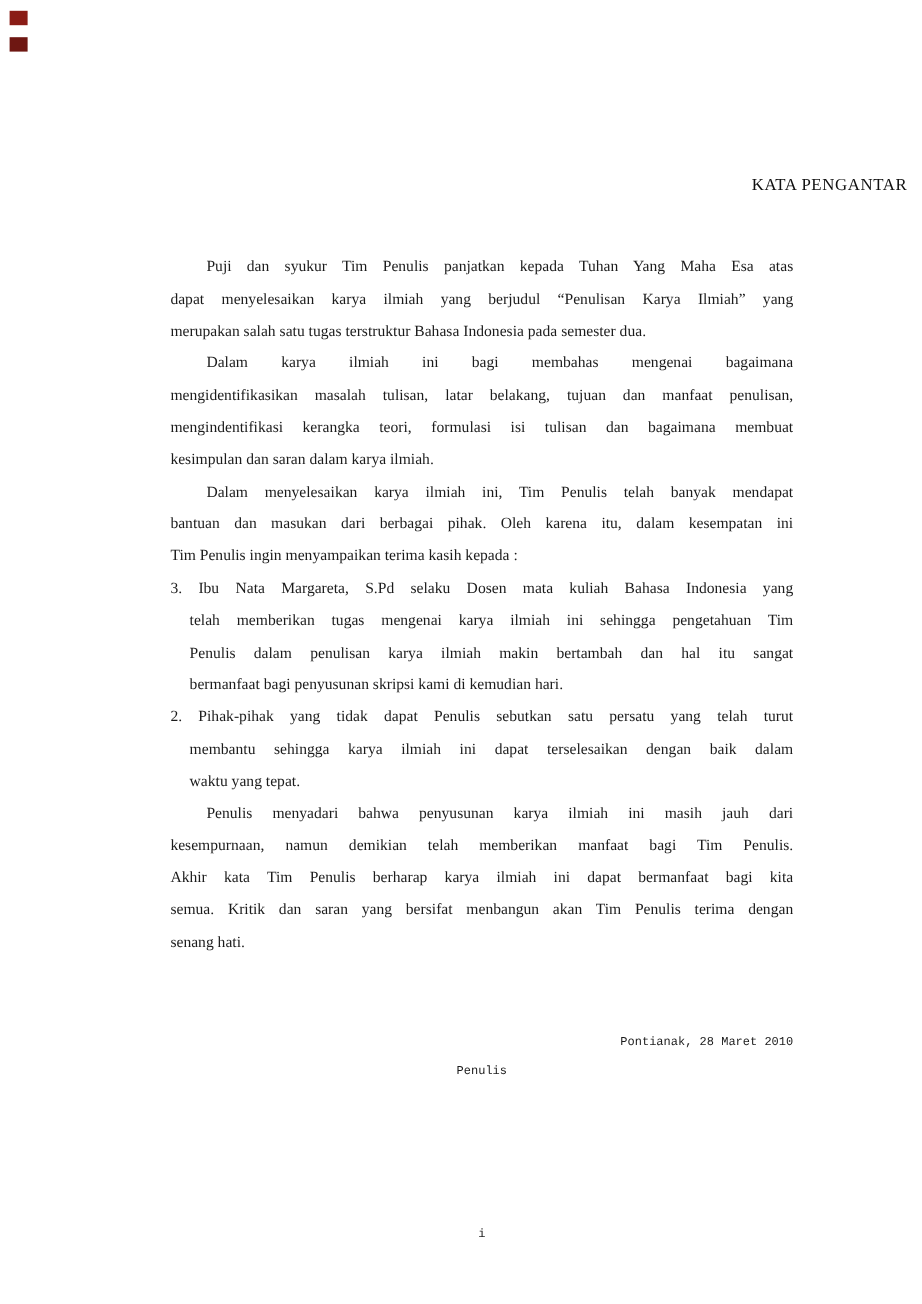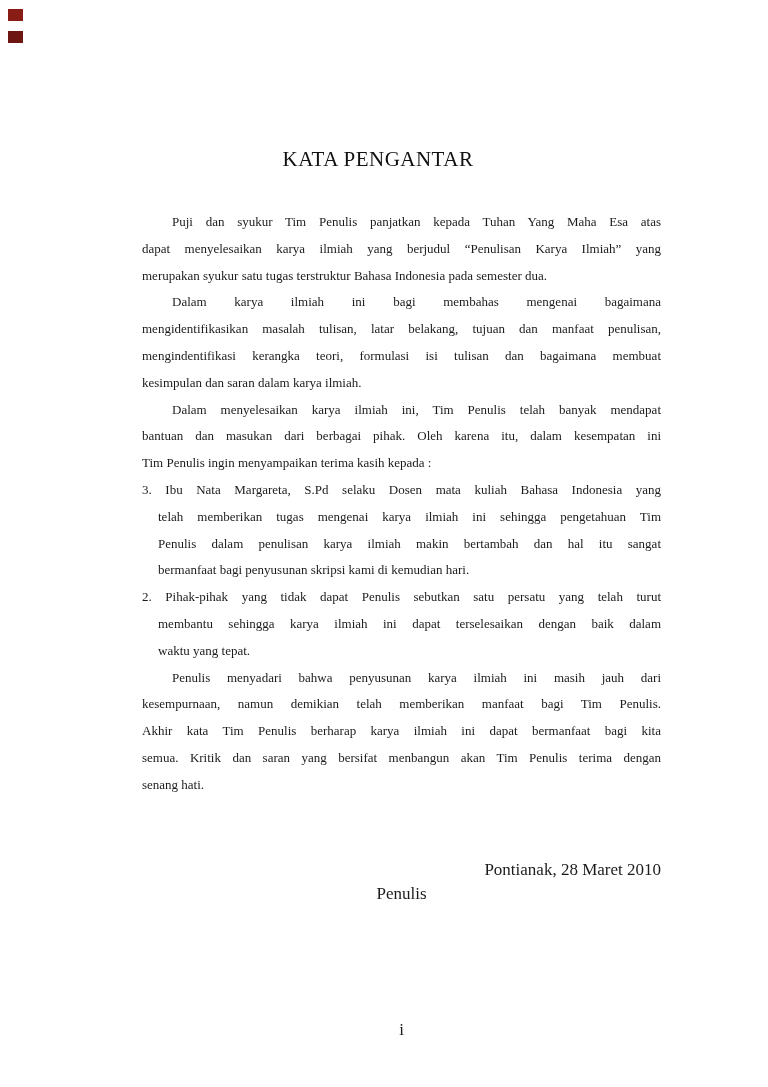--- a/index.html
+++ b/index.html
@@ -23,22 +23,22 @@
     height: 12px;
   }
   .corner-mark.m1 { top: 9px;  background: #8a1c16; }
   .corner-mark.m2 { top: 31px; background: #6e1712; }
 
   .doc-title {
     position: absolute;
     top: 147px;
     left: 0;
     width: 756px;
-    text-align: center;
-    font-size: 21px;
+    text-align: right;
+    font-size: 14px;
     letter-spacing: 0.5px;
     color: #111111;
     white-space: nowrap;
   }
 
   .doc-body {
     position: absolute;
     top: 209px;
     left: 142px;
     width: 519px;
@@ -53,41 +53,42 @@
   .line.last {
     text-align-last: left;
   }
   .line.indent { text-indent: 30px; }
   .line.cont   { padding-left: 16px; }
 
   .signoff-date, .signoff-author, .page-number {
     position: absolute;
     left: 142px;
     width: 519px;
-    font-size: 17px;
+    font-size: 10px;
     line-height: 27px;
+    font-family: Liberation Mono, monospace;
   }
   .signoff-date   { top: 856px; text-align: right; }
   .signoff-author { top: 880px; text-align: center; }
   .page-number    { top: 1016px; text-align: center; }
 </style>
 </head>
 <body>
 
 <div class="page">
   <div class="corner-mark m1"></div>
   <div class="corner-mark m2"></div>
 
   <div class="doc-title">KATA PENGANTAR</div>
 
   <div class="doc-body">
       <div class="block paragraph">
         <div class="line indent">Puji dan syukur Tim Penulis panjatkan kepada Tuhan Yang Maha Esa atas</div>
         <div class="line">dapat menyelesaikan karya ilmiah yang berjudul “Penulisan Karya Ilmiah” yang</div>
-        <div class="line last">merupakan syukur satu tugas terstruktur Bahasa Indonesia pada semester dua.</div>
+        <div class="line last">merupakan salah satu tugas terstruktur Bahasa Indonesia pada semester dua.</div>
       </div>
       <div class="block paragraph">
         <div class="line indent">Dalam karya ilmiah ini bagi membahas mengenai bagaimana</div>
         <div class="line">mengidentifikasikan masalah tulisan, latar belakang, tujuan dan manfaat penulisan,</div>
         <div class="line">mengindentifikasi kerangka teori, formulasi isi tulisan dan bagaimana membuat</div>
         <div class="line last">kesimpulan dan saran dalam karya ilmiah.</div>
       </div>
       <div class="block paragraph">
         <div class="line indent">Dalam menyelesaikan karya ilmiah ini, Tim Penulis telah banyak mendapat</div>
         <div class="line">bantuan dan masukan dari berbagai pihak. Oleh karena itu, dalam kesempatan ini</div>

